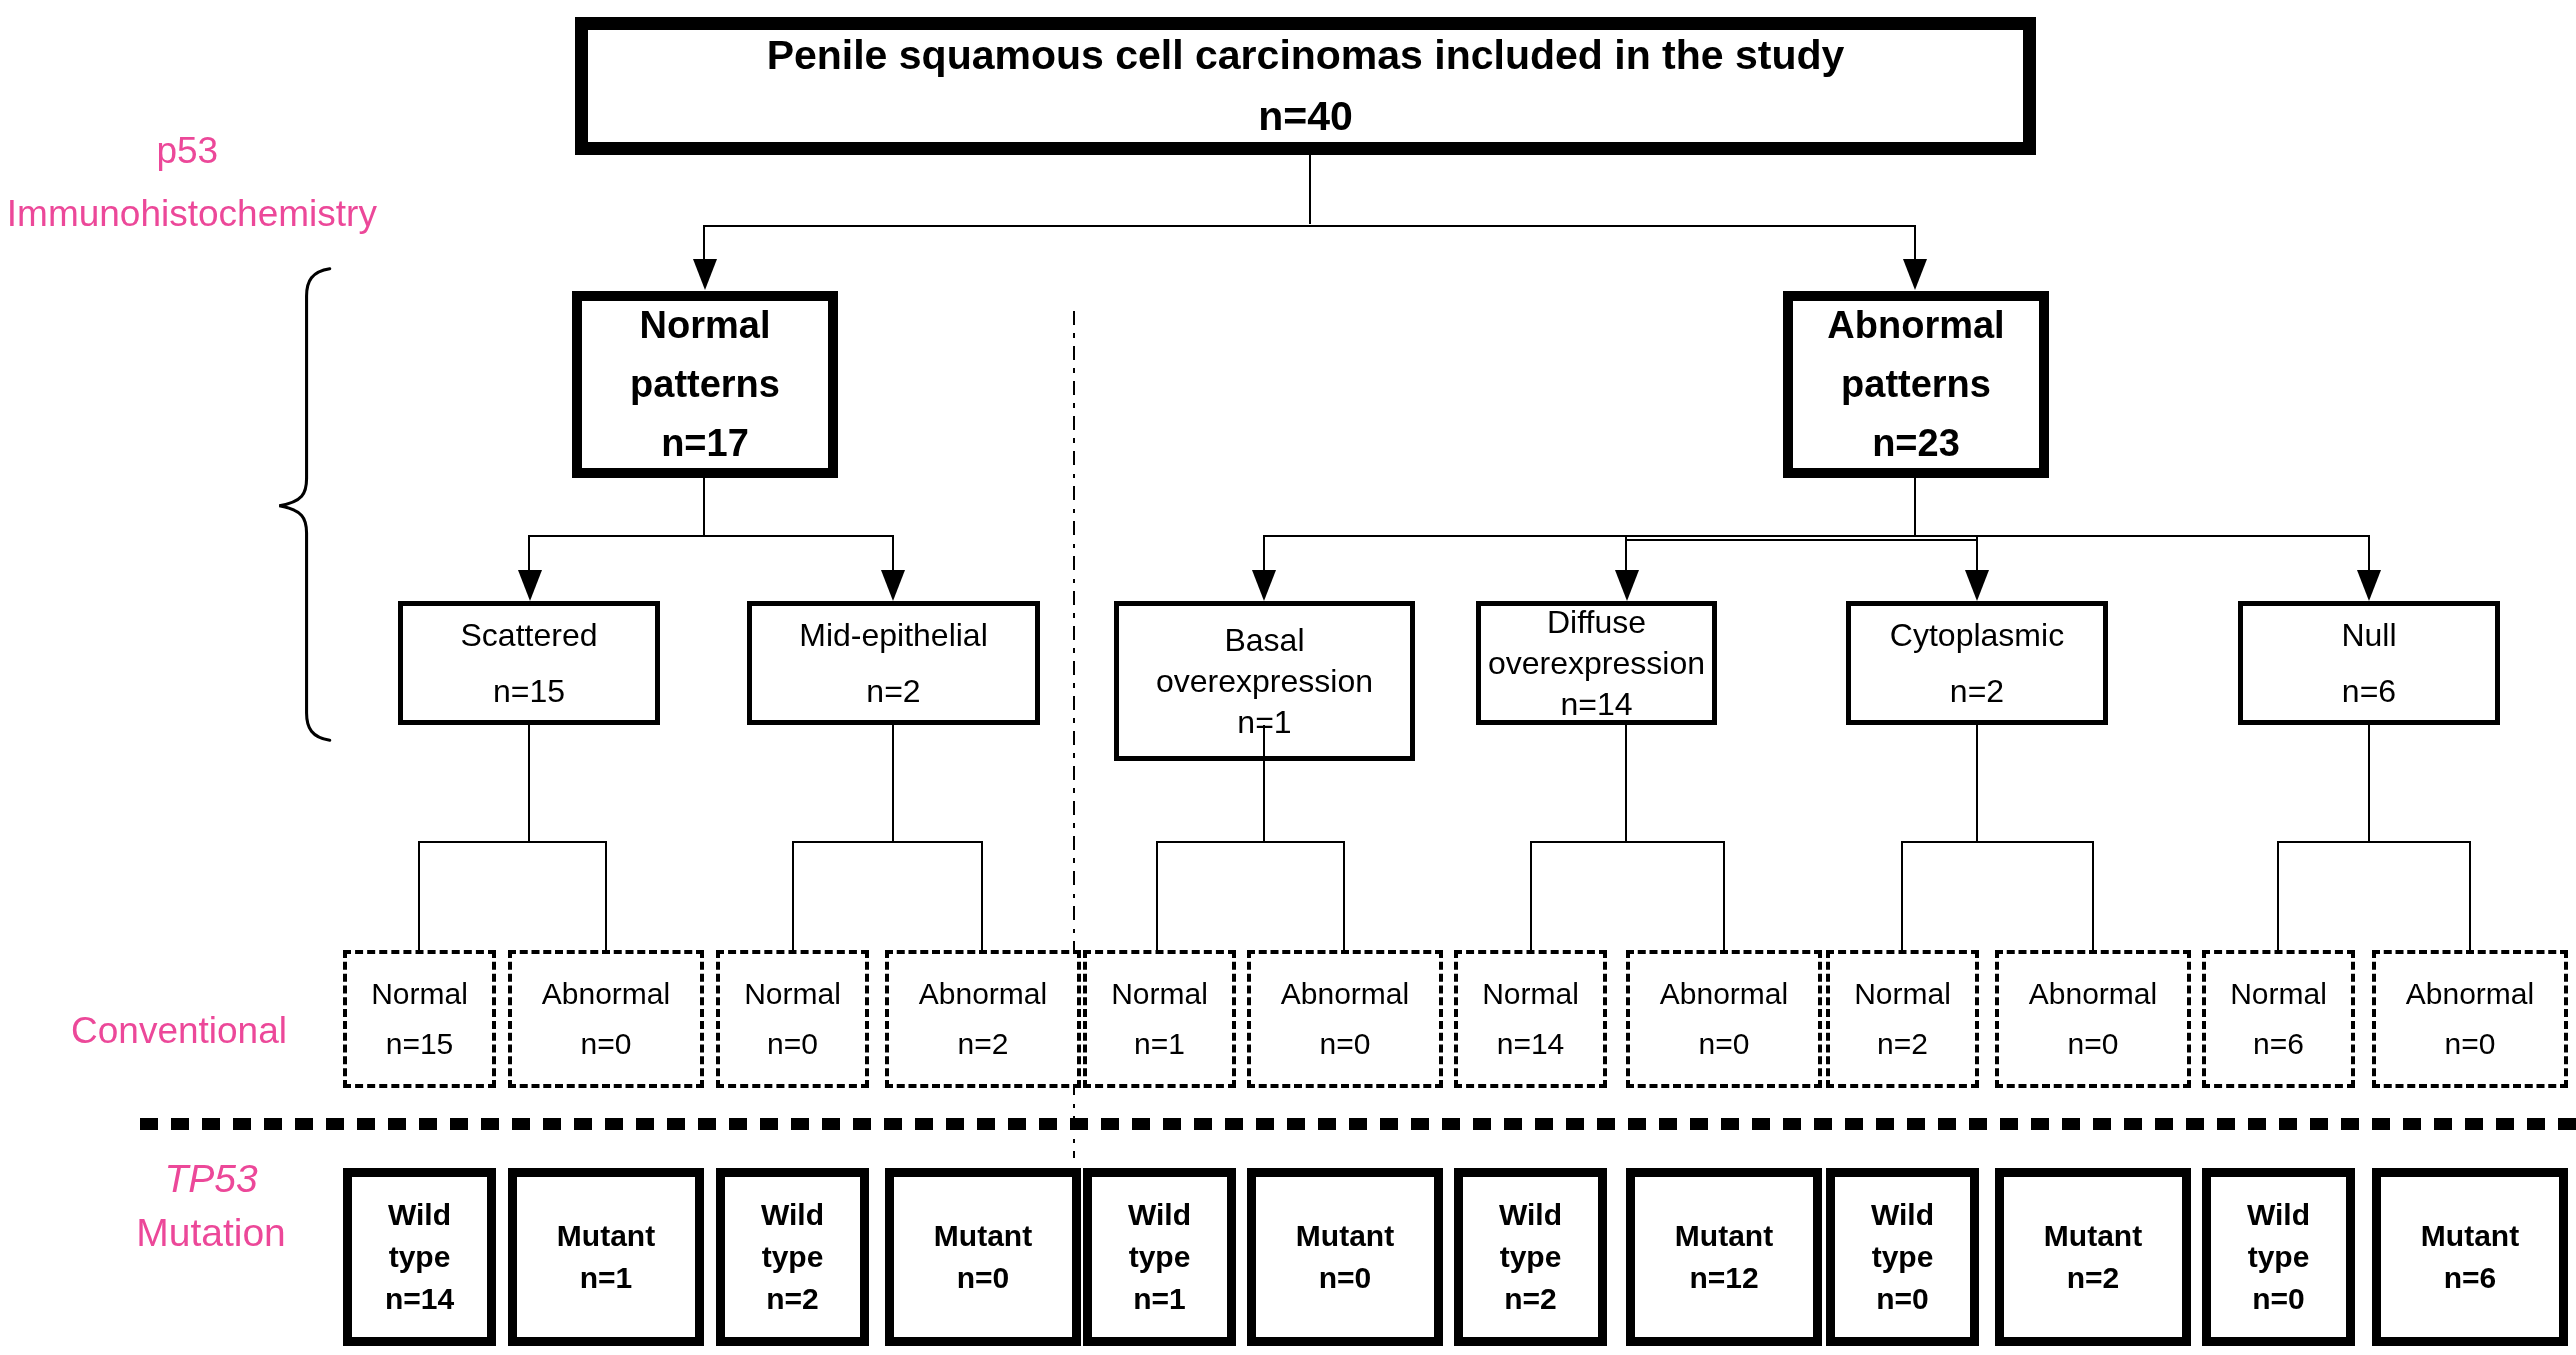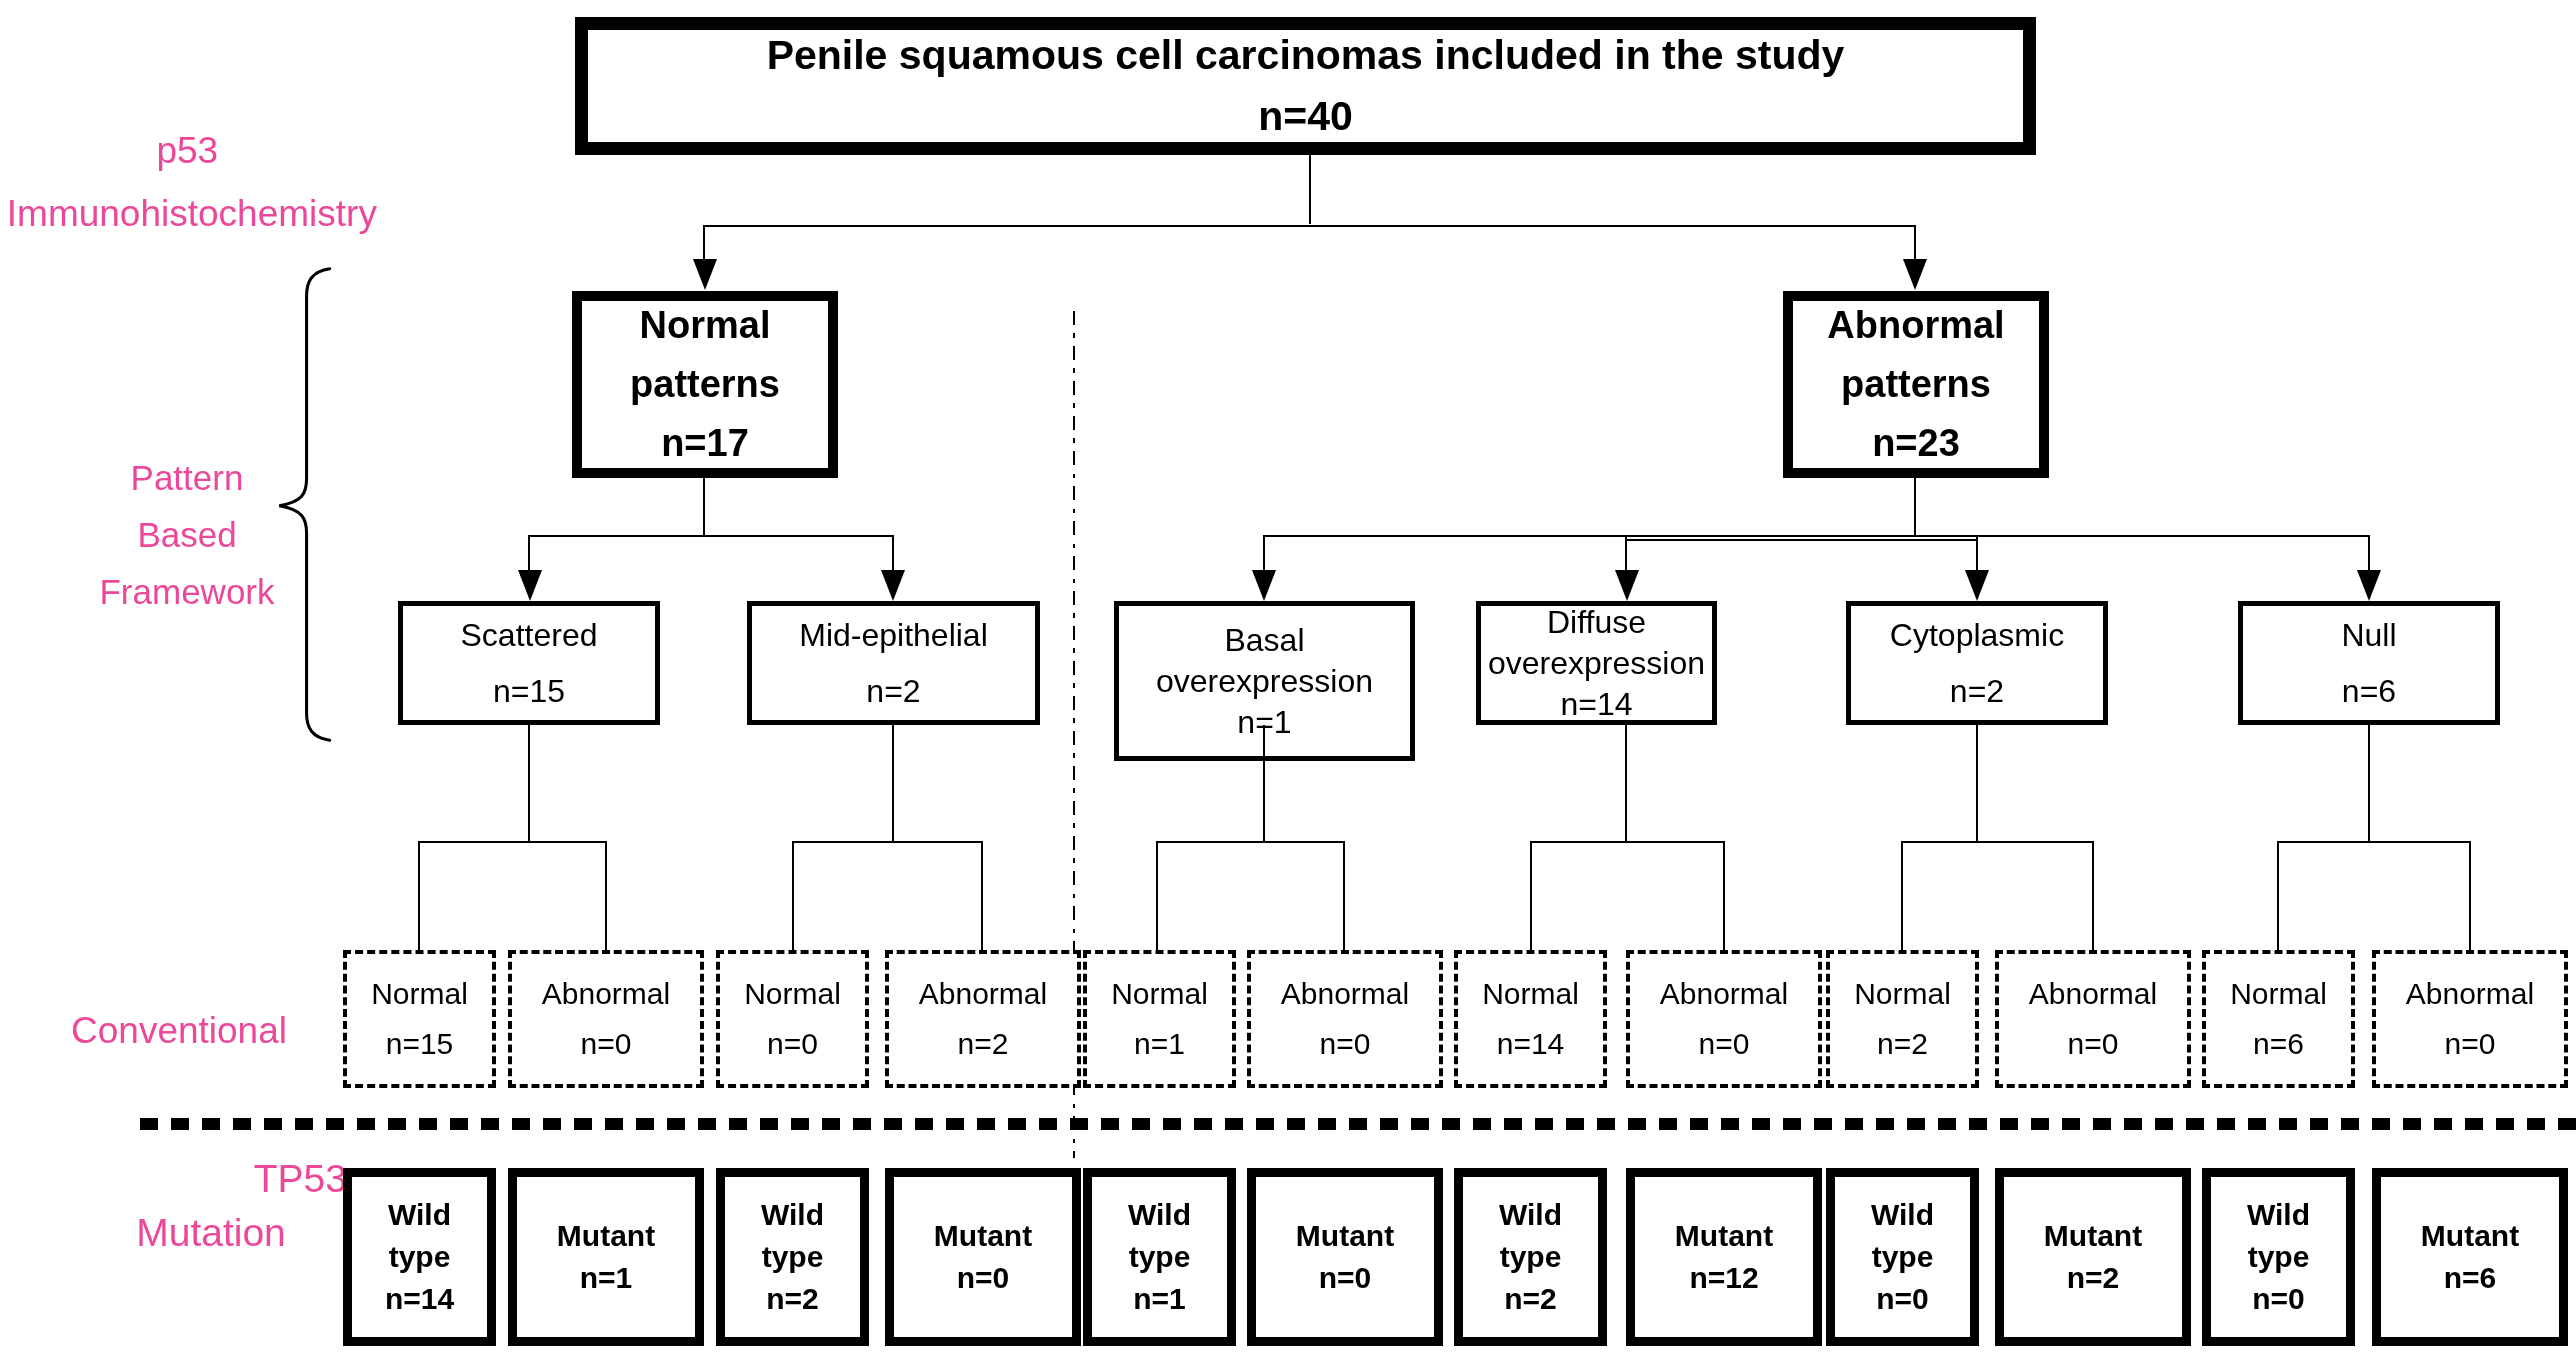--- a/index.html
+++ b/index.html
@@ -16,38 +16,33 @@
   .b-mut{border:9.5px solid #000;font-weight:bold;font-size:30px;line-height:42px;}
   .vl{position:absolute;width:2px;background:#000;}
   .hl{position:absolute;height:2px;background:#000;}
   .arr{position:absolute;width:0;height:0;border-left:12.3px solid transparent;
        border-right:12.3px solid transparent;border-top:31px solid #000;}
   .dashdot{position:absolute;width:2px;
        background:repeating-linear-gradient(180deg,#000 0 13.6px,transparent 13.6px 22.5px,#000 22.5px 26.6px,transparent 26.6px 35px);}
   .dotrule{position:absolute;
        background:repeating-linear-gradient(90deg,#000 0 17.7px,transparent 17.7px 31px);}
   .lbl{position:absolute;text-align:center;color:#ec4899;}
-  .italic{text-align:right;}
+  .italic{font-style:italic;}
   span{display:block;}
 </style>
 </head>
 <body>
 
 <div class="canvas">
 
   <div class="lbl" style="left:6.8px;top:119px;width:361px;font-size:37px;line-height:63px;">
     <span>p53</span>
     <span>Immunohistochemistry</span>
   </div>
 
-  <div class="lbl" style="left:51px;top:449px;width:272px;font-size:35px;line-height:57px;">
-    <span>Pattern</span>
-    <span>Based</span>
-    <span>Framework</span>
-  </div>
 
   <svg style="position:absolute;left:271px;top:266px;" width="65" height="477" viewBox="0 0 95 700">
     <path d="M 86 4 C 60 8, 52 22, 52 44 L 52 312 C 52 334, 46 346, 12 352 C 46 358, 52 370, 52 392 L 52 656 C 52 678, 60 692, 86 696" fill="none" stroke="#000" stroke-width="4.5" stroke-linecap="round"></path>
   </svg>
 
   <div class="lbl" style="left:41px;top:986px;width:276px;font-size:37px;margin-top:24px;">
     <span>Conventional</span>
   </div>
 
   <div class="lbl" style="left:75px;top:1152px;width:272px;font-size:39px;line-height:54px;">

